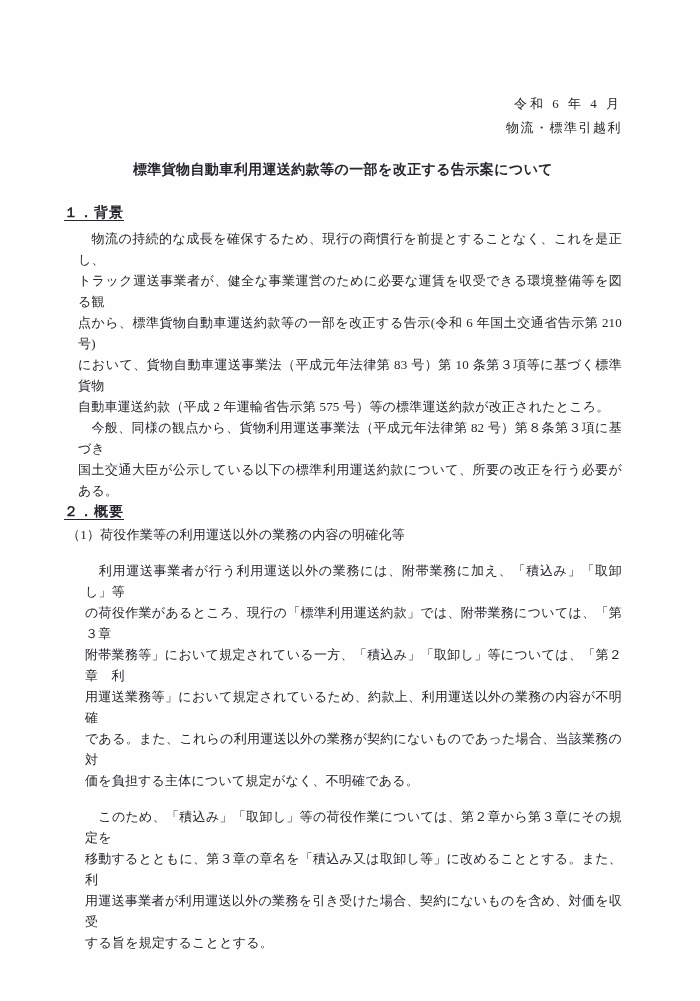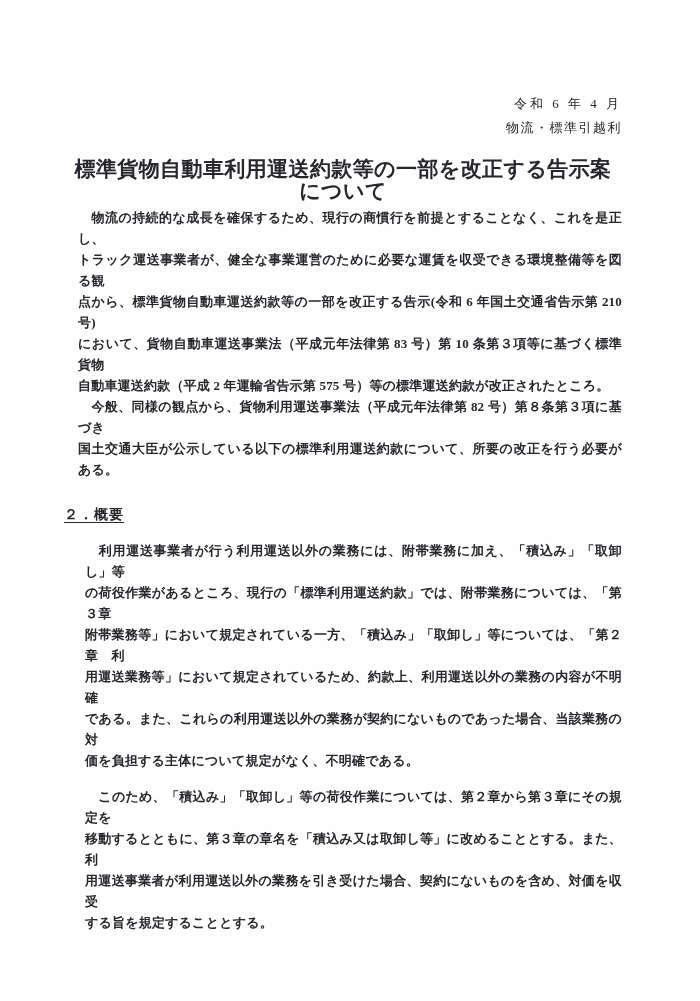--- a/index.html
+++ b/index.html
@@ -17,81 +17,82 @@
     font-size: 13px;
     overflow: hidden;
     box-sizing: border-box;
     padding: 92px 78px 0 64px;
   }
   .lines {
     white-space: pre-line;
     line-height: 21px;
     letter-spacing: 0.2px;
     text-align: justify;
-    font-weight: bold;
   }
   .header-right {
     text-align: right;
     line-height: 24px;
   }
   .header-date {
     letter-spacing: 3px;
   }
   .header-bureau {
     letter-spacing: 1.5px;
   }
   .doc-title {
     margin-top: 18px;
     text-align: center;
     font-family: "Liberation Sans", "DejaVu Sans", sans-serif;
     font-weight: bold;
-    font-size: 21px;
+    font-size: 14px;
     letter-spacing: 0.4px;
     line-height: 22px;
   }
   .sec-heading {
     font-family: "Liberation Sans", "DejaVu Sans", sans-serif;
     font-weight: bold;
     font-size: 14px;
     letter-spacing: 1px;
     line-height: 21px;
     text-decoration: underline;
     text-underline-offset: 3px;
   }
   .sec1-heading { margin-top: 22px; }
-  .sec2-heading { margin-top: 24px; }
+  .sec2-heading { }
   .sec1-para  { margin-top: 5px;  padding-left: 14px; }
   .bullets    { margin-top: 6px;  padding-left: 26px; }
   .item-heading { margin-top: 2px; padding-left: 3px; line-height: 21px; letter-spacing: 0.2px; }
   .item-para  { margin-top: 15px;  padding-left: 21px; }
 </style>
 </head>
 <body>
 
 <div class="page">
 
   <div class="header-right">
     <div class="header-date">令和 6 年 4 月</div>
     <div class="header-bureau">物流・標準引越利</div>
   </div>
 
   <div class="doc-title">標準貨物自動車利用運送約款等の一部を改正する告示案について</div>
 
+  <div class="sec-heading sec1-heading">１．背景</div>
 
   <div class="lines sec1-para">　物流の持続的な成長を確保するため、現行の商慣行を前提とすることなく、これを是正し、
 トラック運送事業者が、健全な事業運営のために必要な運賃を収受できる環境整備等を図る観
 点から、標準貨物自動車運送約款等の一部を改正する告示(令和 6 年国土交通省告示第 210 号)
 において、貨物自動車運送事業法（平成元年法律第 83 号）第 10 条第３項等に基づく標準貨物
 自動車運送約款（平成 2 年運輸省告示第 575 号）等の標準運送約款が改正されたところ。
 　今般、同様の観点から、貨物利用運送事業法（平成元年法律第 82 号）第８条第３項に基づき
 国土交通大臣が公示している以下の標準利用運送約款について、所要の改正を行う必要がある。</div>
 
 
   <div class="sec-heading sec2-heading">２．概要</div>
 
+  <div class="item-heading">（1）荷役作業等の利用運送以外の業務の内容の明確化等</div>
 
   <div class="lines item-para">　利用運送事業者が行う利用運送以外の業務には、附帯業務に加え、「積込み」「取卸し」等
 の荷役作業があるところ、現行の「標準利用運送約款」では、附帯業務については、「第３章
 附帯業務等」において規定されている一方、「積込み」「取卸し」等については、「第２章　利
 用運送業務等」において規定されているため、約款上、利用運送以外の業務の内容が不明確
 である。また、これらの利用運送以外の業務が契約にないものであった場合、当該業務の対
 価を負担する主体について規定がなく、不明確である。</div>
 
   <div class="lines item-para">　このため、「積込み」「取卸し」等の荷役作業については、第２章から第３章にその規定を
 移動するとともに、第３章の章名を「積込み又は取卸し等」に改めることとする。また、利

